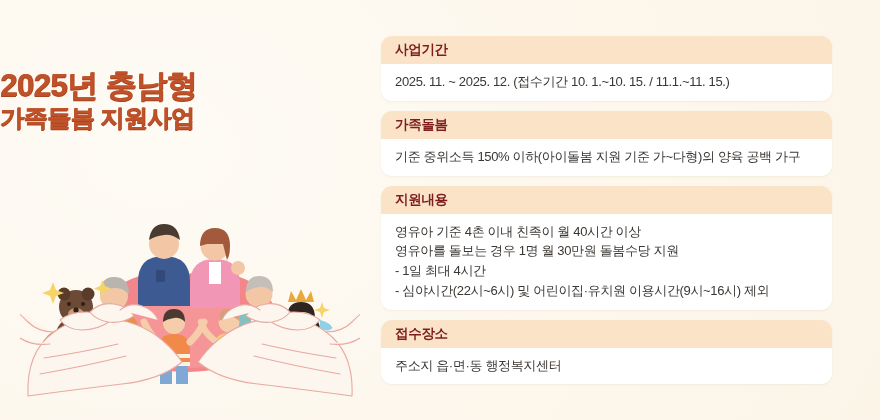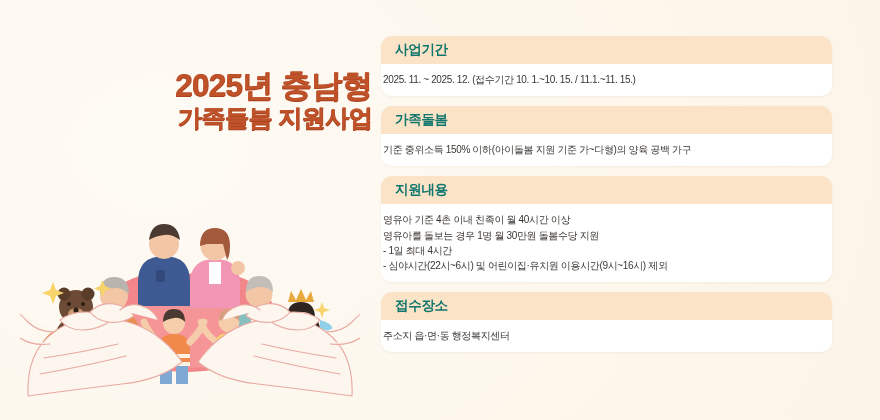--- a/index.html
+++ b/index.html
@@ -30,21 +30,21 @@
     top: 0;
     width: 372px;
     height: 420px;
   }
 
   #title-block {
     position: absolute;
     left: 0;
     top: 68px;
     width: 372px;
-    text-align: right;
+    text-align: left;
     line-height: 1.16;
     letter-spacing: -0.5px;
   }
   .title-line {
     display: block;
     font-size: 31px;
     font-weight: 900;
     color: #c0522a;
     text-shadow:
       0 1px 0 #a8421f,
@@ -76,26 +76,26 @@
     border-radius: 11px;
     overflow: hidden;
     margin-bottom: 10px;
     box-shadow: 0 1px 2px rgba(170,140,100,0.10);
   }
   .card-header {
     background: #fae3c6;
     padding: 5px 14px 5px 14px;
     font-size: 13.5px;
     font-weight: 700;
-    color: #0f766e;
+    color: #7f1d1d;
     letter-spacing: -0.3px;
   }
   .card-body {
-    padding: 8px 14px 9px 2px;
-    font-size: 10px;
+    padding: 8px 14px 9px 14px;
+    font-size: 13px;
     color: #3a3632;
     line-height: 1.52;
     letter-spacing: -0.35px;
   }
   .card-line { display: block; white-space: nowrap; }
 </style>
 </head>
 <body>
 
 <div id="poster">

